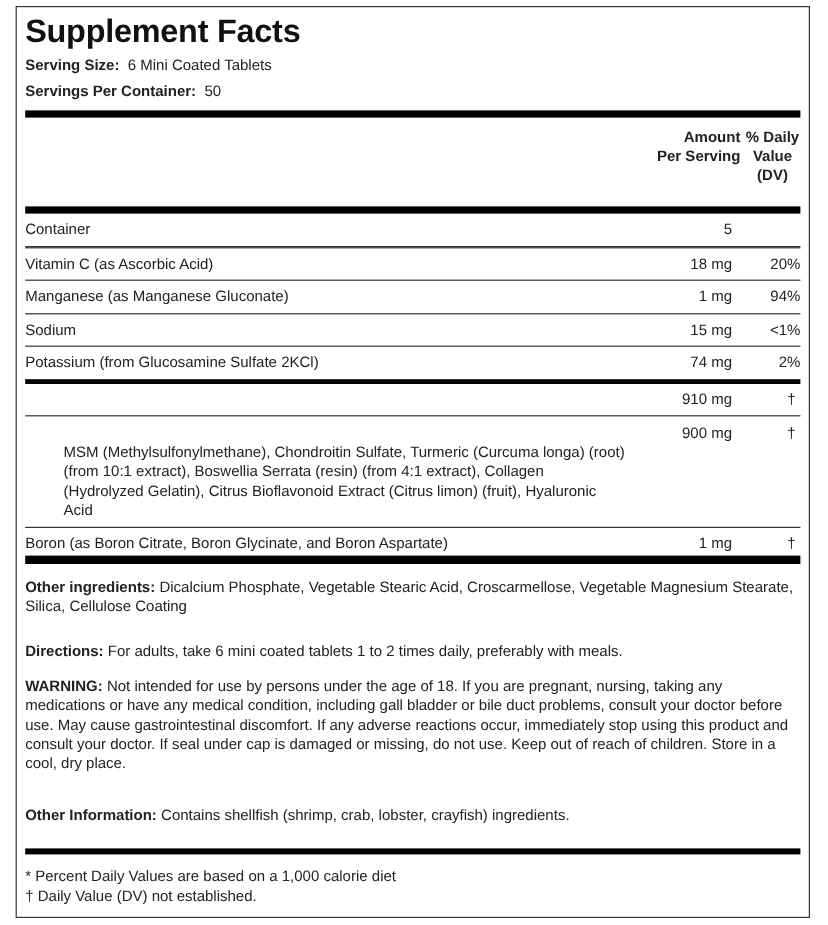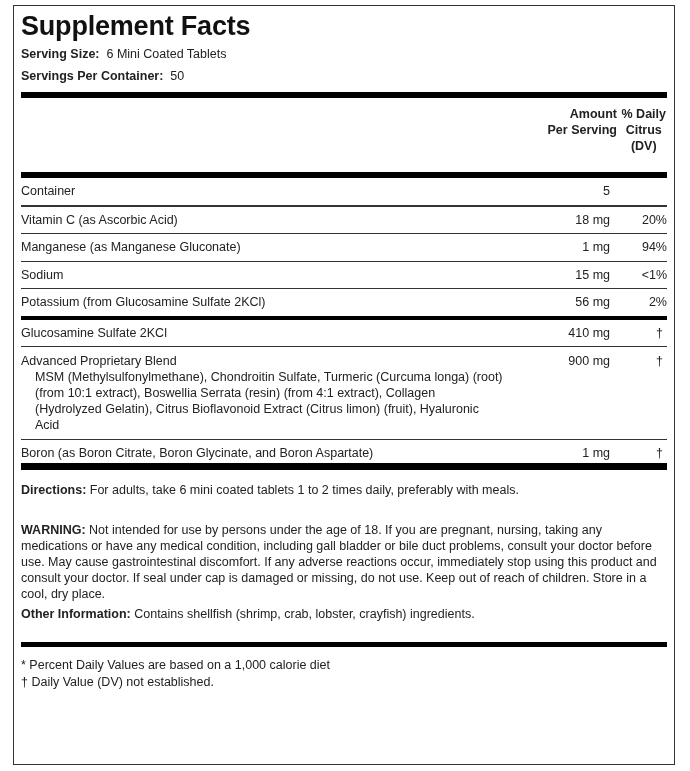--- a/index.html
+++ b/index.html
@@ -14,21 +14,21 @@
   .thin { height:1px; background:#333; }
   .hdr { height:74px; position:relative; font-weight:bold; font-size:12.5px; }
   .hdr .amt { position:absolute; right:50px; top:8px; text-align:right; line-height:16px; }
   .hdr .dv { position:absolute; right:1px; top:8px; text-align:center; line-height:16px; }
   .row { position:relative; height:26.5px; line-height:26px; }
   .row .name { position:absolute; left:0; }
   .row .amount { position:absolute; right:57px; text-align:right; }
   .row .pct { position:absolute; right:0px; text-align:right; }
   .blend { position:relative; height:92px; }
   .blend .name { position:absolute; left:0; top:6px; line-height:16px; }
-  .blend .desc { position:absolute; left:14px; top:22px; width:470px; line-height:16px; }
+  .blend .desc { position:absolute; left:32px; top:22px; width:470px; line-height:16px; }
   .blend .amount { position:absolute; right:57px; top:6px; line-height:16px; }
   .blend .pct { position:absolute; right:4px; top:6px; line-height:16px; }
   .para { line-height:16px; }
   .para b { font-weight:bold; }
   .foot { line-height:17px; }
 </style>
 </head>
 <body>
 
 <div class="panel">
@@ -44,21 +44,21 @@
     </div>
     <div class="thick" style="margin-top:5px"></div>
 
     <div class="hdr">
       <div class="amt">
         <div>Amount</div>
         <div>Per Serving</div>
       </div>
       <div class="dv">
         <div>% Daily</div>
-        <div>Citrus</div>
+        <div>Value</div>
         <div>(DV)</div>
       </div>
     </div>
     <div class="thick"></div>
 
     <div id="nutrient-rows">
         <div class="row">
           <span class="name">Container</span>
           <span class="amount">5</span>
           <span class="pct"></span>
@@ -78,59 +78,61 @@
         </div>
         <div class="thin"></div>
         <div class="row">
           <span class="name">Sodium</span>
           <span class="amount">15 mg</span>
           <span class="pct">&lt;1%</span>
         </div>
         <div class="thin"></div>
         <div class="row">
           <span class="name">Potassium (from Glucosamine Sulfate 2KCl)</span>
-          <span class="amount">56 mg</span>
+          <span class="amount">74 mg</span>
           <span class="pct">2%</span>
         </div>
       </div>
 
     <div class="thick" style="height:4px"></div>
 
     <div id="other-rows">
         <div class="row">
-          <span class="name">Glucosamine Sulfate 2KCl</span>
-          <span class="amount">410 mg</span>
+          <span class="amount">910 mg</span>
           <span class="pct" style="right: 4px;">†</span>
         </div>
       </div>
 
     <div class="thin"></div>
     <div class="blend">
-      <div class="name">Advanced Proprietary Blend</div>
       <div class="desc">MSM (Methylsulfonylmethane), Chondroitin Sulfate, Turmeric (Curcuma longa) (root) (from 10:1 extract), Boswellia Serrata (resin) (from 4:1 extract), Collagen (Hydrolyzed Gelatin), Citrus Bioflavonoid Extract (Citrus limon) (fruit), Hyaluronic Acid</div>
       <div class="amount">900 mg</div>
       <div class="pct">†</div>
     </div>
     <div class="thin"></div>
     <div class="row" style="height:23px">
       <span class="name">Boron (as Boron Citrate, Boron Glycinate, and Boron Aspartate)</span>
       <span class="amount">1 mg</span>
       <span class="pct" style="right:4px">†</span>
     </div>
     <div class="thick7"></div>
 
-    <div class="para" style="margin-top:12px">
+    <div class="para" style="margin-top:11px">
+      <b>Other ingredients:</b>
+      <span>Dicalcium Phosphate, Vegetable Stearic Acid, Croscarmellose, Vegetable Magnesium Stearate, Silica, Cellulose Coating</span>
+    </div>
+    <div class="para" style="margin-top:22px">
       <b>Directions:</b>
       <span>For adults, take 6 mini coated tablets 1 to 2 times daily, preferably with meals.</span>
     </div>
-    <div class="para" style="margin-top:24px">
+    <div class="para" style="margin-top:13px">
       <b>WARNING:</b>
       <span>Not intended for use by persons under the age of 18. If you are pregnant, nursing, taking any medications or have any medical condition, including gall bladder or bile duct problems, consult your doctor before use. May cause gastrointestinal discomfort. If any adverse reactions occur, immediately stop using this product and consult your doctor. If seal under cap is damaged or missing, do not use. Keep out of reach of children. Store in a cool, dry place.</span>
     </div>
-    <div class="para" style="margin-top:4px">
+    <div class="para" style="margin-top:27px">
       <b>Other Information:</b>
       <span>Contains shellfish (shrimp, crab, lobster, crayfish) ingredients.</span>
     </div>
     <div class="thick" style="height:5px; margin-top:20px"></div>
     <div class="foot" style="margin-top:10px">* Percent Daily Values are based on a 1,000 calorie diet</div>
     <div class="foot">† Daily Value (DV) not established.</div>
   </div>
 </div>
 
 </body></html>

